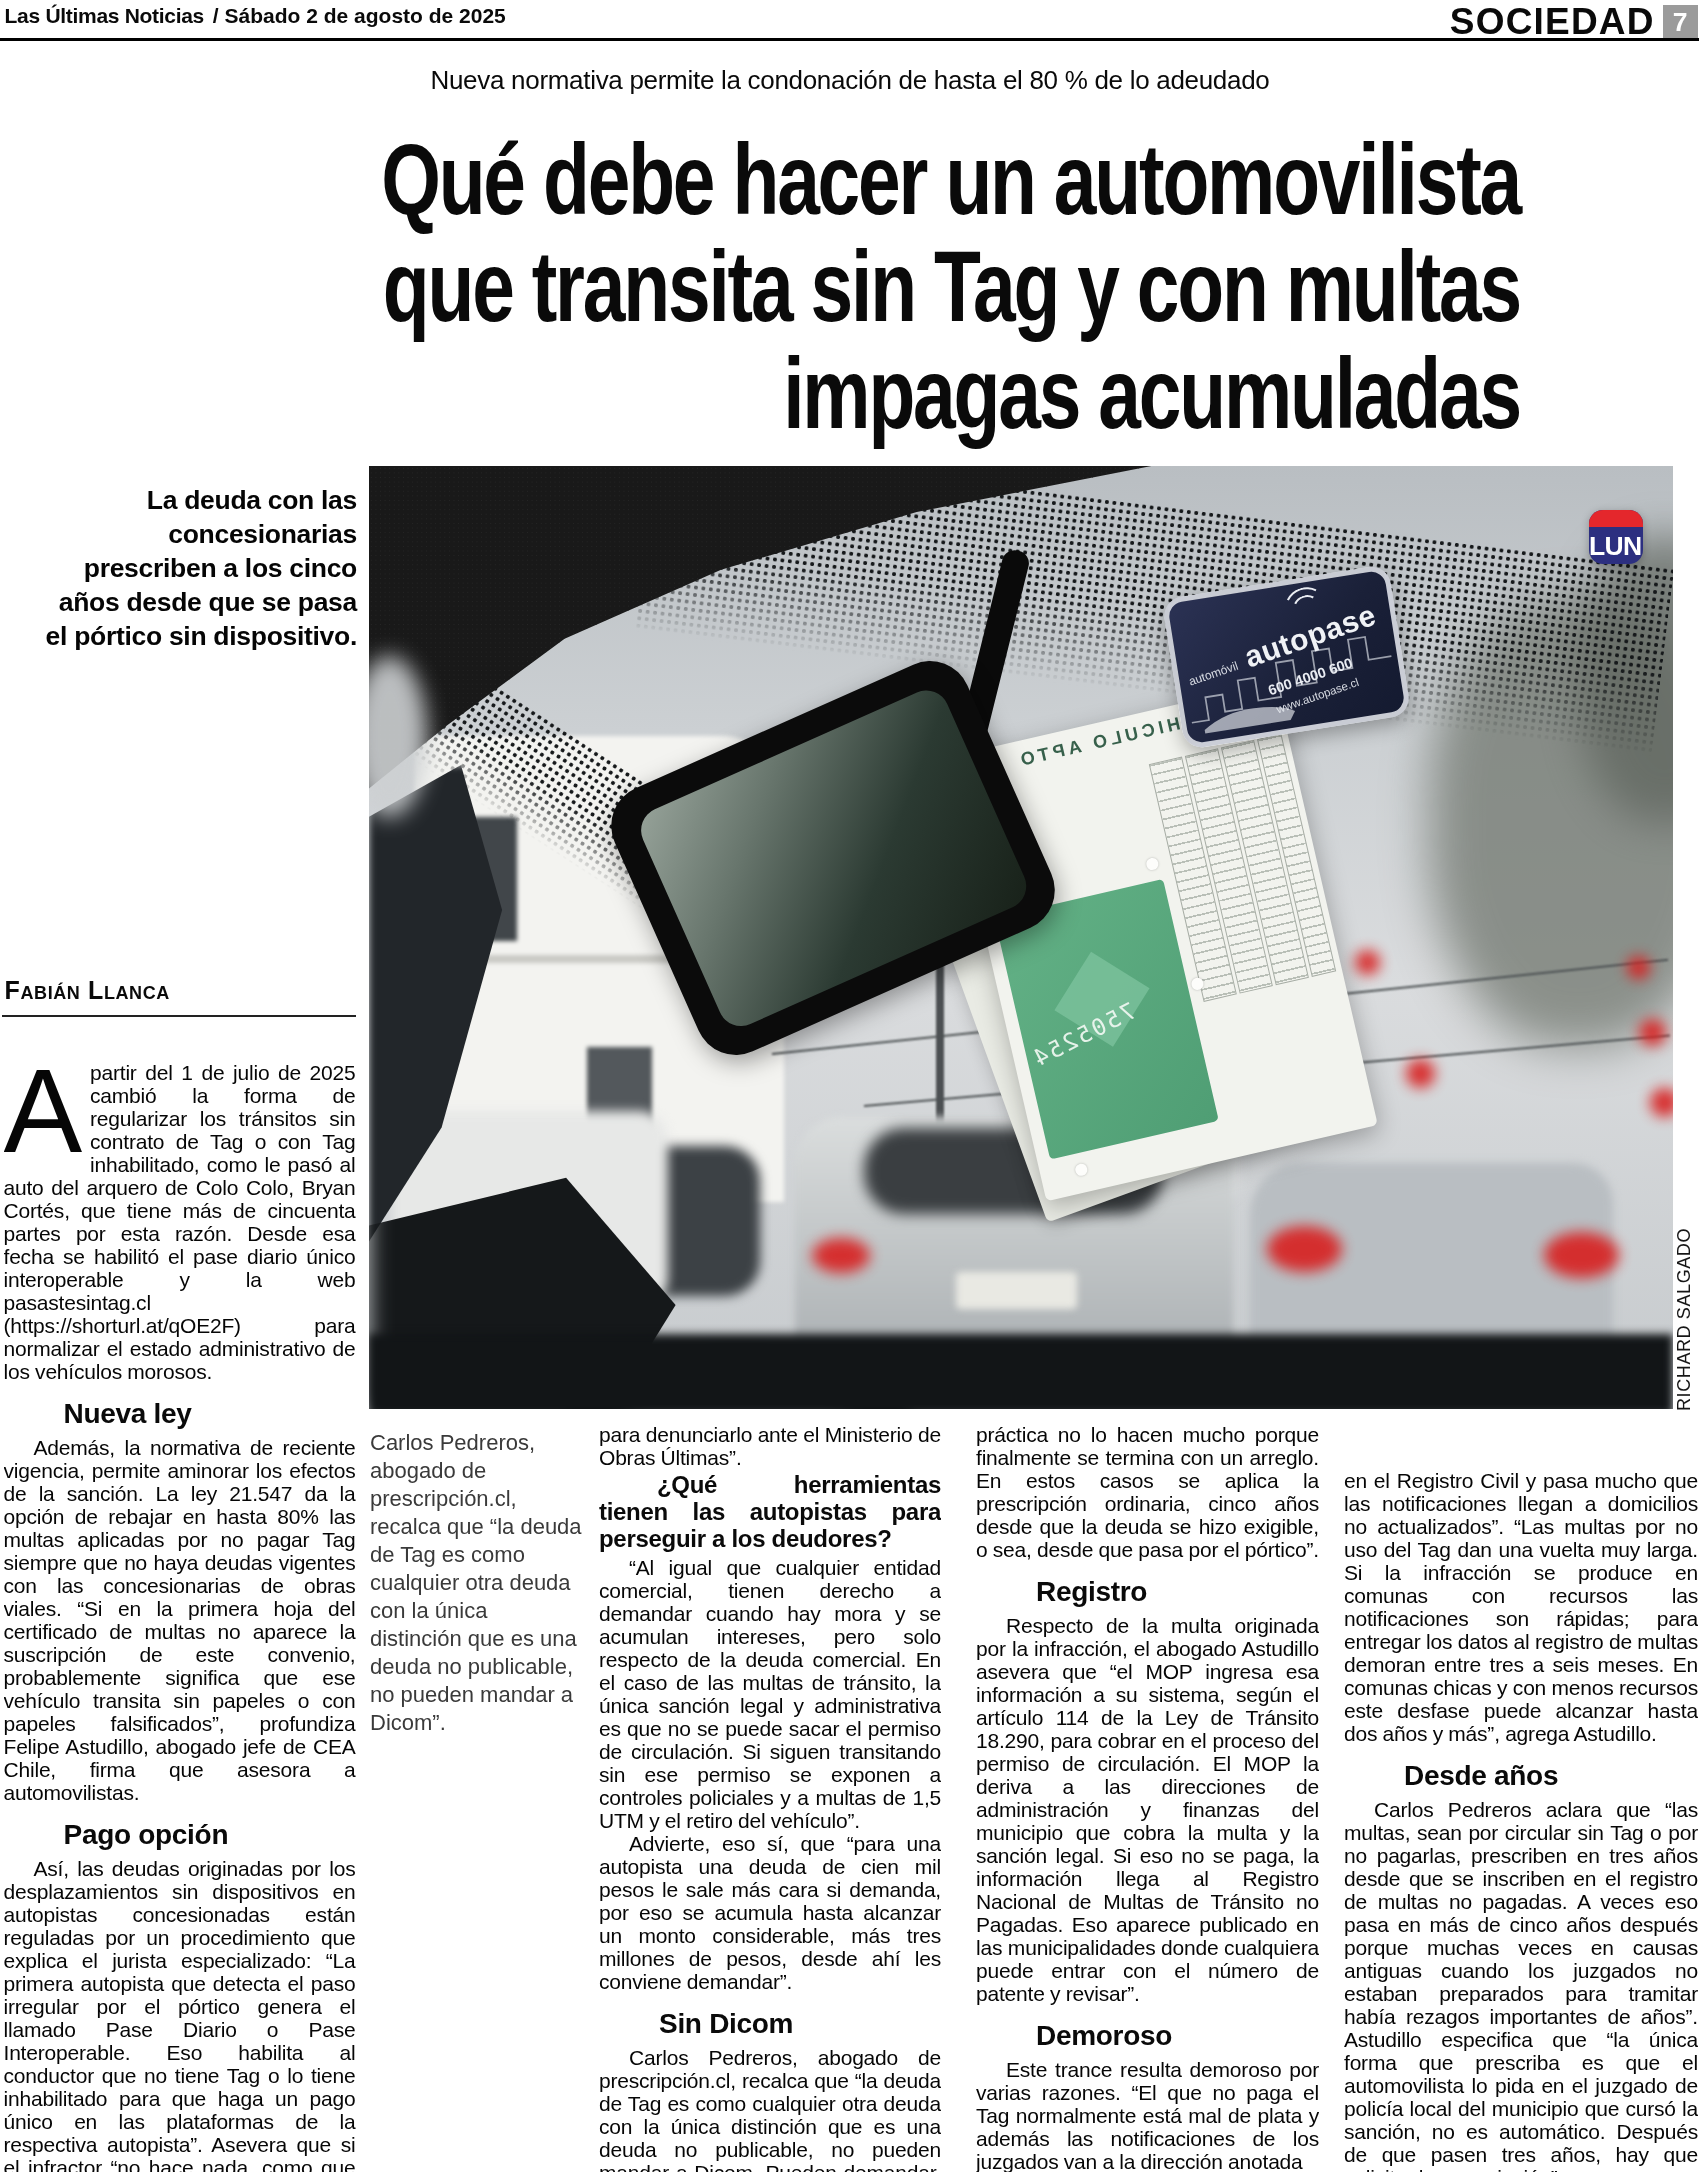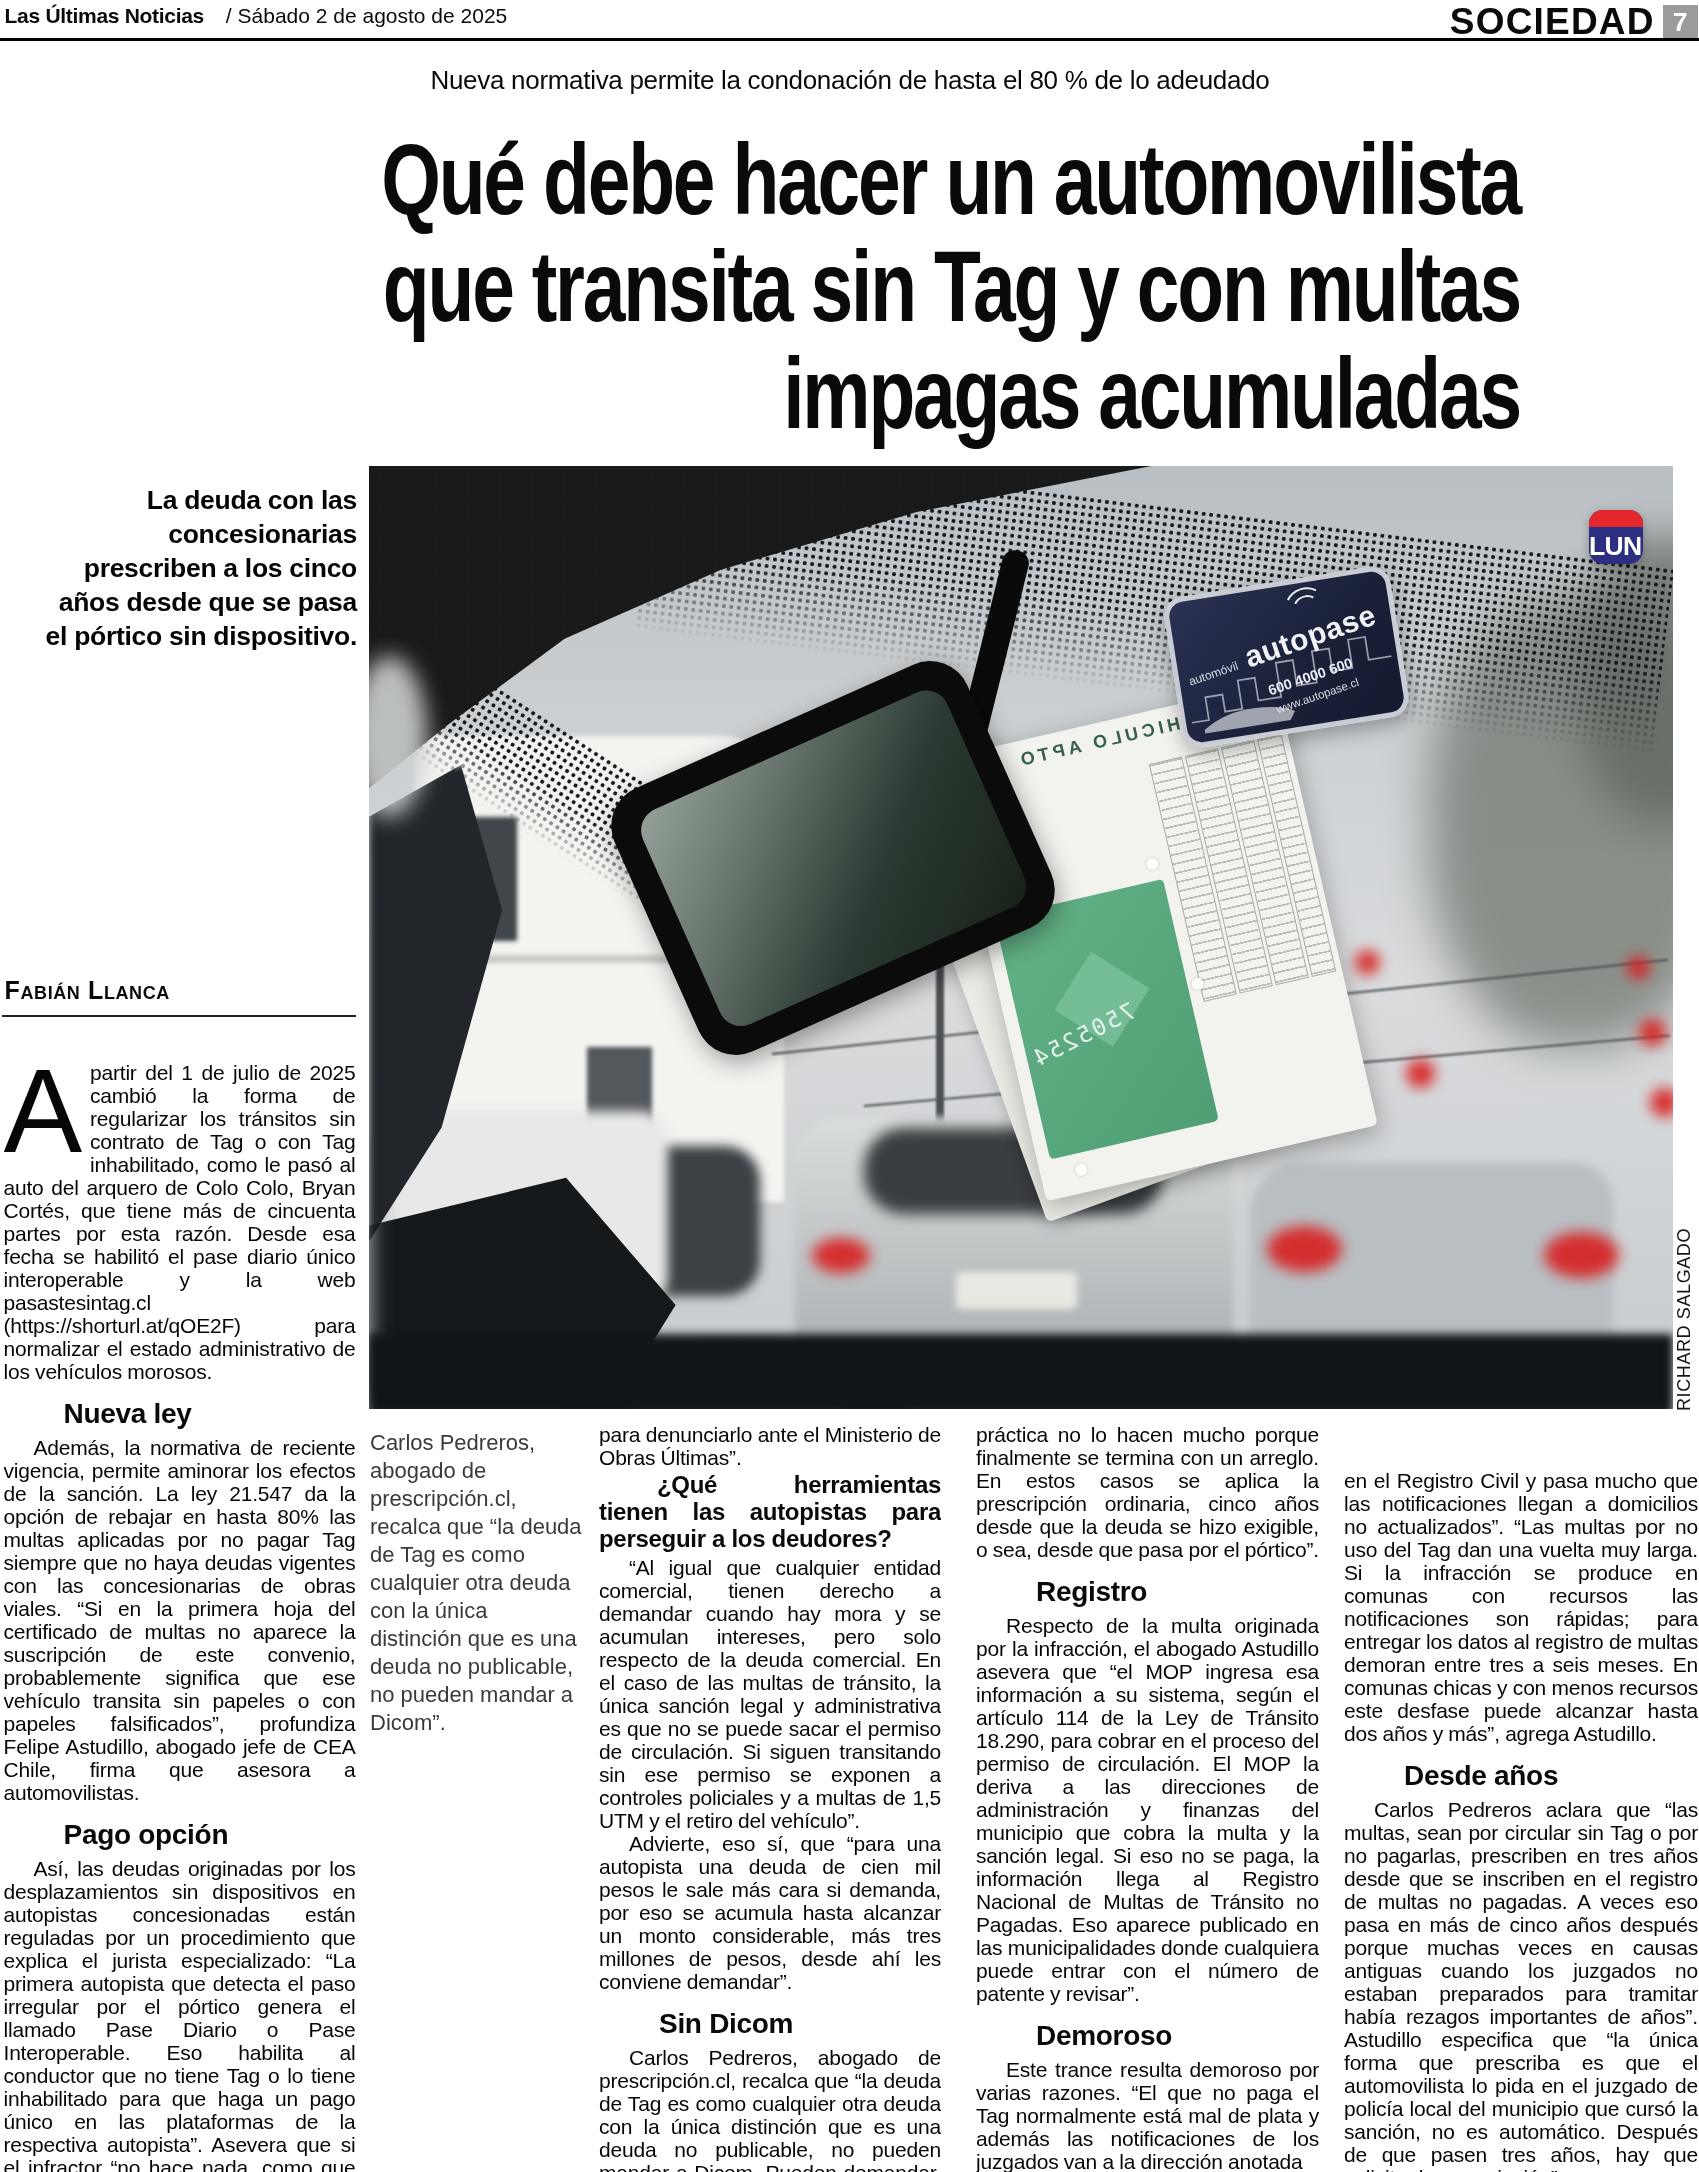--- a/index.html
+++ b/index.html
@@ -2,21 +2,21 @@
 <html style="font-size:9.2px"><head>
 <meta charset="utf-8">
 <style>
   html,body{margin:0;padding:0;background:#ffffff;}
   #page{position:relative;width:1700px;height:2172px;background:#ffffff;overflow:hidden;
         font-family:"Liberation Sans",sans-serif;color:#0a0a0a;}
 
   
   .mast-left{position:absolute;left:4.6px;top:3.5px;font-size:21px;white-space:nowrap;}
   .mast-left .paper{font-weight:700;letter-spacing:-0.3px;}
-  .mast-left .date{font-weight:400;margin-left:16px;}
+  .mast-left .date{font-weight:700;margin-left:3px;}
   .mast-right{position:absolute;right:2.3px;top:1.2px;display:flex;align-items:center;gap:8px;}
   .section-name{font-weight:700;font-size:37px;letter-spacing:1.2px;}
   .page-box{width:35px;height:35px;background:#9b9b9b;color:#fff;font-weight:700;font-size:26.5px;
             display:flex;align-items:center;justify-content:center;}
   .mast-rule{position:absolute;left:0;top:38px;width:1700px;height:2.9px;background:#000;}
 
   
   .kicker{position:absolute;left:0;top:65px;width:1700px;text-align:center;font-size:26px;
           font-weight:400;letter-spacing:-0.3px;}
   .headline{position:absolute;left:0;top:126px;width:1700px;text-align:right;padding-left:24px;}

